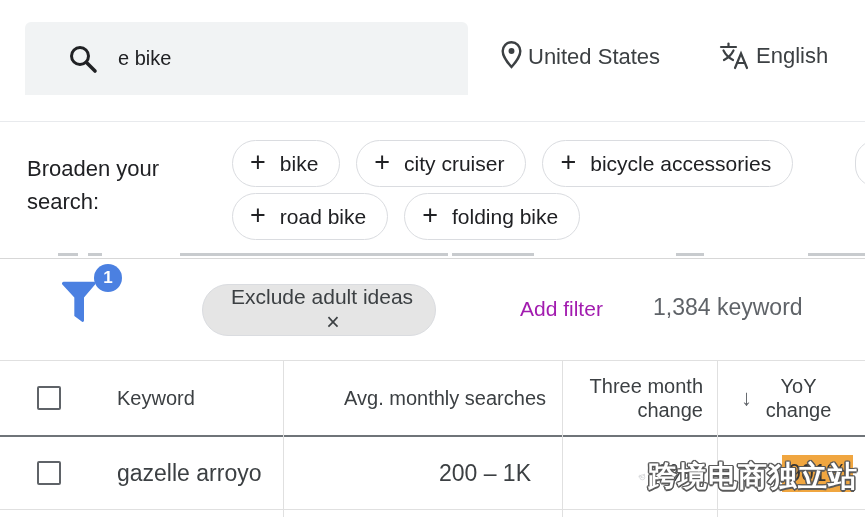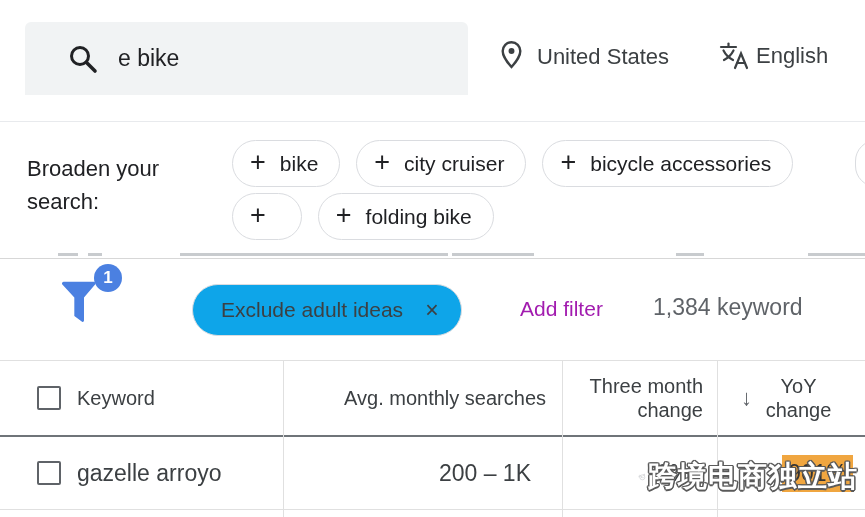--- a/index.html
+++ b/index.html
@@ -13,24 +13,24 @@
 
   
   .search-field{
     left:25px;top:22px;width:443px;height:73px;
     background:#f1f3f4;border-radius:6px 6px 0 0;
     display:flex;align-items:center;
   }
   .search-field svg{margin-left:43px;flex:0 0 auto;}
   .search-input{
     border:none;background:transparent;outline:none;
-    font-family:inherit;font-size:23px;font-weight:500;color:#202124;
+    font-family:inherit;font-size:20px;font-weight:500;color:#202124;
     margin-left:18px;width:320px;
   }
-  .loc-group{left:498px;top:40px;display:flex;align-items:center;gap:12px;cursor:pointer;}
+  .loc-group{left:498px;top:40px;display:flex;align-items:center;gap:3px;cursor:pointer;}
   .lang-group{left:718px;top:40px;display:flex;align-items:center;gap:4px;cursor:pointer;}
   .topbar-label{font-size:22px;color:#3c4043;}
   .topbar-divider{left:0;top:121px;width:865px;height:1px;background:#e8eaed;}
 
   
   .broaden-label{
     left:27px;top:152px;width:180px;
     font-size:22px;line-height:33px;color:#202124;
   }
   .chip{
@@ -53,23 +53,23 @@
   .remnant i{position:absolute;top:3px;height:3px;background:#9aa0a6;opacity:.55;display:block;}
 
   
   .funnel-wrap{left:60px;top:264px;width:62px;height:68px;cursor:pointer;}
   .funnel-badge{
     position:absolute;right:0;top:0;width:28px;height:28px;border-radius:50%;
     background:#4b80e1;color:#fff;font-size:17px;font-weight:700;
     display:flex;align-items:center;justify-content:center;
   }
   .exclude-chip{
-    left:192px;top:284px;height:50px;border:1.5px solid #dadce0;border-radius:26px;
-    display:flex;align-items:center;padding:0 22px 0 28px;background:#0ea5e9;cursor:pointer;
-    font-size:21px;font-weight:500;color:#3c4043;
+    left:202px;top:284px;height:50px;border:1.5px solid #dadce0;border-radius:26px;
+    display:flex;align-items:center;padding:0 22px 0 28px;background:#e5e5e5;cursor:pointer;
+    font-size:21px;font-weight:500;color:#3c4043;flex-direction:column;
   }
   .exclude-chip .close{font-size:23px;margin-left:22px;color:#3c4043;cursor:pointer;}
   .add-filter{left:520px;top:297px;font-size:21px;font-weight:500;color:#a21caf;cursor:pointer;}
   .kw-count{left:653px;top:294px;font-size:23px;font-weight:500;color:#5f6368;white-space:nowrap;}
 
   
   .tbl-top{left:0;top:360px;width:865px;height:1px;background:#e0e0e0;}
   .tbl-header{left:0;top:361px;width:865px;height:74px;display:flex;align-items:center;
     font-size:20px;font-weight:500;color:#3c4043;}
   .tbl-header-underline{left:0;top:435px;width:865px;height:2px;background:#6f7479;}
@@ -78,21 +78,21 @@
   .row-border{left:0;top:509px;width:865px;height:1px;background:#e0e0e0;}
   .vline{width:1px;background:#e0e0e0;top:361px;height:156px;}
   .c1{width:283px;display:flex;align-items:center;box-sizing:border-box;}
   .c2{width:279px;text-align:right;box-sizing:border-box;}
   .c3{width:155px;text-align:right;box-sizing:border-box;}
   .c4{width:148px;display:flex;align-items:center;box-sizing:border-box;}
   .checkbox{
     width:20px;height:20px;border:2px solid #5f6368;border-radius:2px;
     margin-left:37px;flex:0 0 auto;background:#fff;cursor:pointer;
   }
-  .c1 .lbl{margin-left:16px;}
+  .c1 .lbl{margin-left:56px;}
   .hdr-c2{padding-right:16px;}
   .hdr-c3{padding-right:14px;line-height:24px;}
   .hdr-c4 .sort-arrow{font-size:22px;color:#5f6368;margin-left:24px;}
   .hdr-c4 .yoy-lbl{flex:1;text-align:center;padding-right:20px;line-height:24px;}
   .cell-c2{padding-right:31px;}
   .cell-c3{padding-right:27px;}
   .cell-c4{justify-content:flex-end;padding-right:12px;}
   .yoy-hl{background:#f0a640;padding:5px 6px;color:#343434;}
 
   
@@ -155,20 +155,21 @@
   </div>
   <div class="chip">
     <span class="plus">+</span>
     <span>bicycle accessories</span>
   </div>
 </div>
 
 <div class="abs chips-row2">
   <div class="chip">
     <span class="plus">+</span>
+    <span>road bike</span>
   </div>
   <div class="chip">
     <span class="plus">+</span>
     <span>folding bike</span>
   </div>
 </div>
 
 <div class="abs chip-partial"></div>
 
 <div class="abs remnant">

